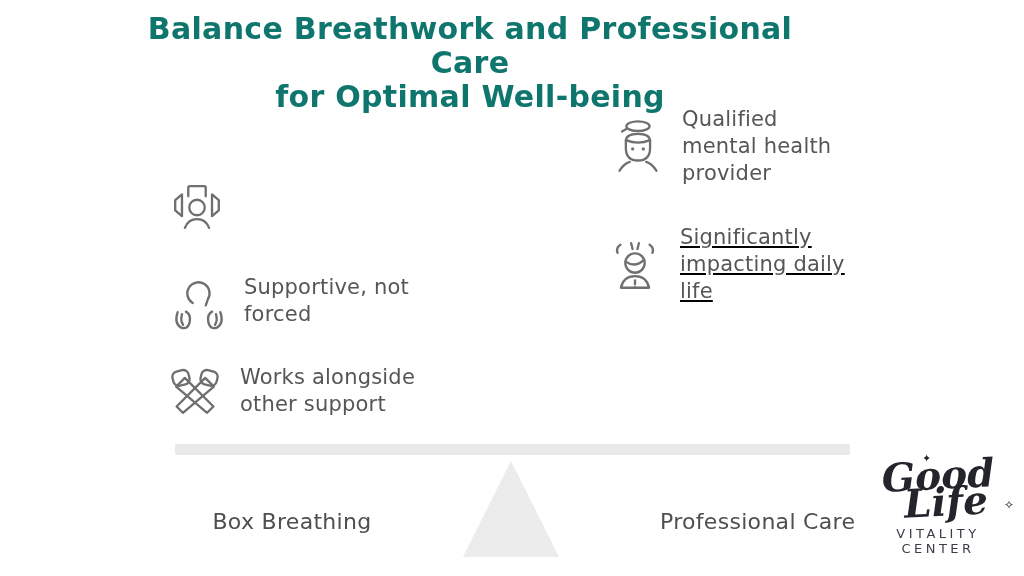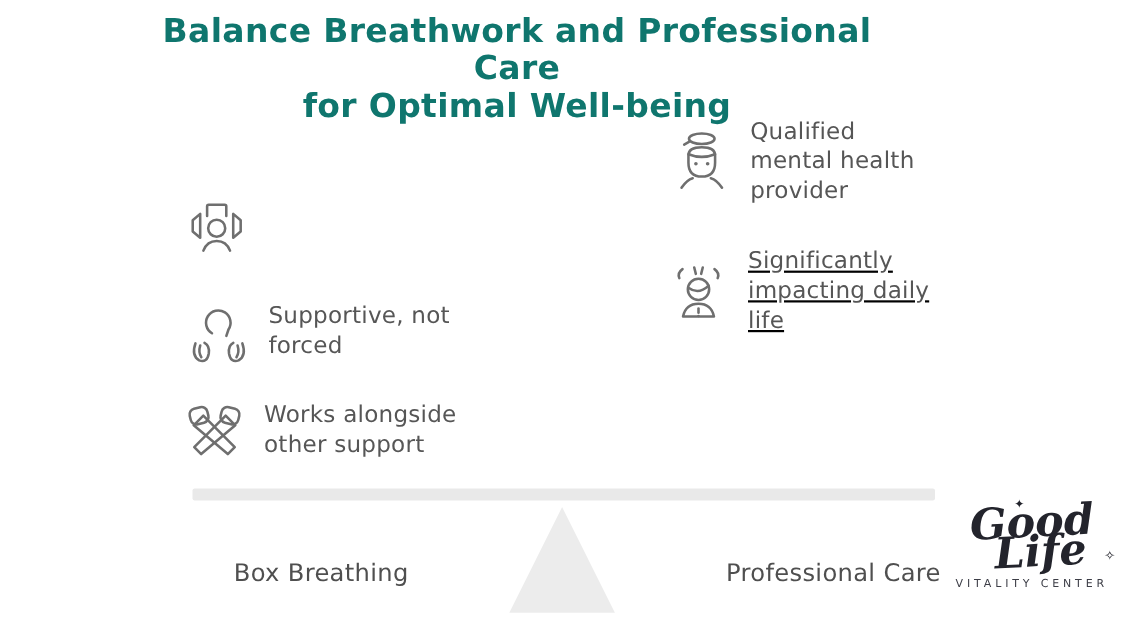--- a/index.html
+++ b/index.html
@@ -37,21 +37,21 @@
   .side-label {
     position:absolute; top:509px; font-size:22px; color:#4f4f4f;
     letter-spacing:0.3px;
   }
   #label-left  { left:192px; width:200px; text-align:center; }
   #label-right { left:628px; width:200px; text-align:left;margin-left:32px; }
   .logo { position:absolute; left:858px; top:456px; width:160px; text-align:center; color:#23242c; }
   .logo-script { font-family:"DejaVu Serif", serif; font-style:italic; font-weight:bold; display:block; }
   .logo-good { font-size:39px; line-height:38px; transform:rotate(-3deg); }
   .logo-life { font-size:39px; line-height:32px; margin-top:-8px; padding-left:16px; transform:rotate(-3deg); }
-  .logo-sub { margin-top:8px; font-size:10px; letter-spacing:3.5px; color:#3c3d46; font-family:"DejaVu Sans", sans-serif; }
+  .logo-sub { margin-top:8px; font-size:13px; letter-spacing:3.5px; color:#3c3d46; font-family:"DejaVu Sans", sans-serif; }
   .sparkle1 { position:absolute; left:64px; top:-4px; font-size:11px; font-style:normal; }
   .sparkle2 { position:absolute; right:4px; top:42px; font-size:12px; font-style:normal; }
 </style>
 </head>
 <body>
 
 <div id="canvas">
 
   <h1 class="title">Balance Breathwork and Professional Care
 for Optimal Well-being</h1>

